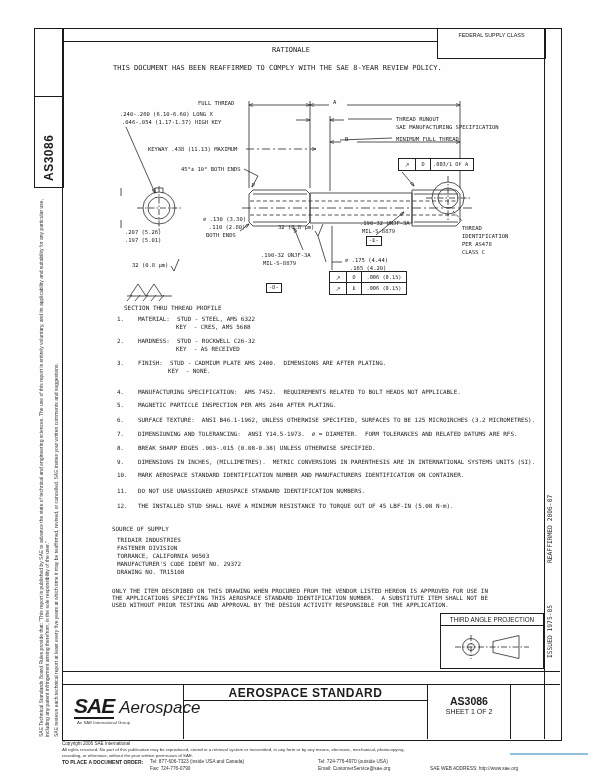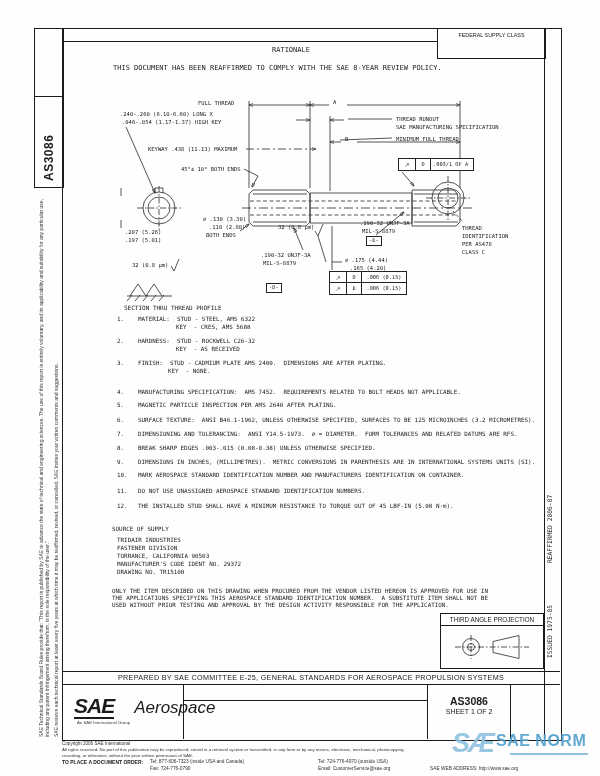--- a/index.html
+++ b/index.html
@@ -223,45 +223,41 @@
     <svg viewBox="0 0 102 40" style="left:0;top:13px;width:102px;height:40px" class="draw">
       <line x1="14" y1="20" x2="88" y2="20" stroke-width="0.5" stroke-dasharray="6 2 1.5 2"></line>
       <circle cx="30" cy="20" r="8.5"></circle>
       <circle cx="30" cy="20" r="3.5"></circle>
       <line x1="30" y1="8" x2="30" y2="32" stroke-width="0.5" stroke-dasharray="6 2 1.5 2"></line>
       <polygon points="52,14.5 78,8.5 78,31.5 52,25.5"></polygon>
     </svg>
   </div>
 
   <div class="thin" style="left:62px;top:671px;width:498px;height:1px"></div>
-  <div class="abs" style="left:62px;top:673px;width:498px;text-align:center;font-size:7.2px;letter-spacing:0.3px">PREPARED BY SAE COMMITTEE E-25, GENERAL STANDARDS FOR AEROSPACE PROPULSION SYSTEMS</div>
   <div class="thin" style="left:62px;top:684px;width:498px;height:1.4px"></div>
   <div class="thin" style="left:183px;top:684px;width:1px;height:55px"></div>
   <div class="thin" style="left:427px;top:684px;width:1px;height:55px"></div>
   <div class="thin" style="left:510px;top:684px;width:1px;height:55px"></div>
 
   <div class="abs" style="left:74px;top:694px">
-    <span style="font-style:italic;font-weight:bold;font-size:21px;letter-spacing:-1px;border-bottom:2.5px solid #1b1b1b">SAE</span><span style="font-style:italic;font-size:17px;margin-left:20px">Aerospace</span>
+    <span style="font-style:italic;font-weight:bold;font-size:21px;letter-spacing:-1px;border-bottom:2.5px solid #1b1b1b">SAE</span><span style="font-style:italic;font-size:17px;margin-left:5px">Aerospace</span>
     <div style="font-size:4.3px;color:#444;margin-top:2px;margin-left:3px">An SAE International Group</div>
   </div>
 
+  <div class="abs" style="left:184px;top:686px;width:243px;text-align:center;font-weight:bold;font-size:12px;letter-spacing:0.5px">AEROSPACE STANDARD</div>
   <div class="thin" style="left:184px;top:700px;width:243px;height:1px"></div>
 
   <div class="abs" style="left:428px;top:695px;width:82px;text-align:center;font-weight:bold;font-size:10.5px">AS3086</div>
   <div class="abs" style="left:428px;top:708px;width:82px;text-align:center;font-size:7px">SHEET 1 OF 2</div>
 
   <div class="abs" style="left:62px;top:741px;font-size:4.6px;color:#333">Copyright 2006 SAE International</div>
   <div class="abs" style="left:62px;top:747px;font-size:4.4px;color:#333;white-space:nowrap">All rights reserved. No part of this publication may be reproduced, stored in a retrieval system or transmitted, in any form or by any means, electronic, mechanical, photocopying,</div>
   <div class="abs" style="left:62px;top:752.5px;font-size:4.4px;color:#333">recording, or otherwise, without the prior written permission of SAE.</div>
   <div class="abs" style="left:62px;top:759px;font-size:5px;font-weight:bold;color:#222">TO PLACE A DOCUMENT ORDER:</div>
   <div class="abs" style="left:150px;top:759px;font-size:4.8px;color:#333">Tel: 877-606-7323 (inside USA and Canada)</div>
   <div class="abs" style="left:318px;top:759px;font-size:4.8px;color:#333">Tel: 724-776-4970 (outside USA)</div>
   <div class="abs" style="left:150px;top:766px;font-size:4.8px;color:#333">Fax: 724-776-0790</div>
   <div class="abs" style="left:318px;top:766px;font-size:4.8px;color:#333">Email: CustomerService@sae.org</div>
   <div class="abs" style="left:430px;top:766px;font-size:4.8px;color:#333">SAE WEB ADDRESS: http://www.sae.org</div>
 
-  <div class="abs" style="left:452px;top:731px;display:flex;align-items:flex-start;opacity:0.9">
-    <span style="font-size:27px;line-height:24px;font-weight:bold;font-style:italic;color:#8fc0de;letter-spacing:-2px">SÆ</span>
-    <span style="font-size:16px;line-height:20px;font-weight:bold;color:#4f9fce;margin-left:3px;letter-spacing:0.5px">SAE NORM</span>
-  </div>
   <div class="abs" style="left:510px;top:753px;width:78px;height:1.5px;background:#8fc0de"></div>
 
 </div>
 
 </body></html>

